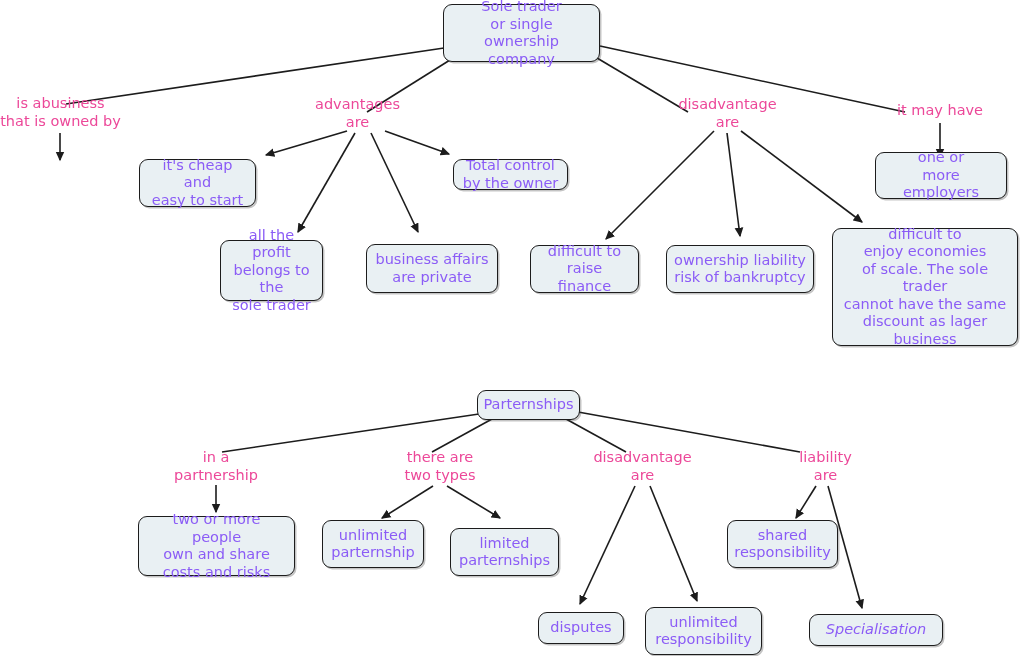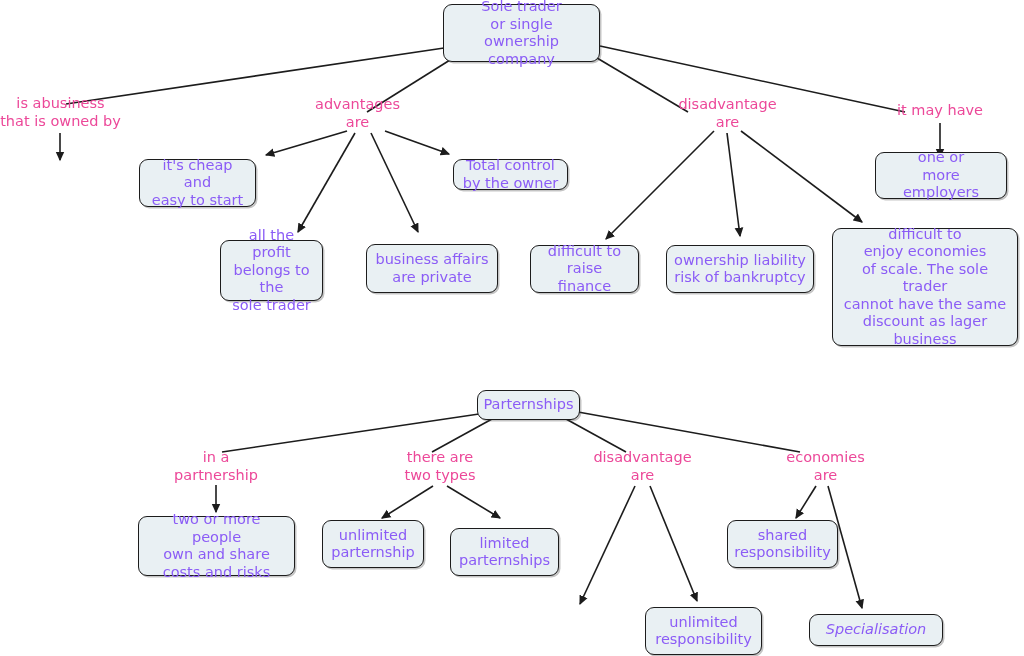--- a/index.html
+++ b/index.html
@@ -153,33 +153,34 @@
 
   <div class="linklabel" style="left:161px; top:449px; width:110px;">in a
 partnership</div>
 
   <div class="linklabel" style="left:385px; top:449px; width:110px;">there are
 two types</div>
 
   <div class="linklabel" style="left:586px; top:449px; width:113px;">disadvantage
 are</div>
 
-  <div class="linklabel" style="left:772px; top:449px; width:107px;">economies
+  <div class="linklabel" style="left:772px; top:449px; width:107px;">liability
 are</div>
 
   <div class="node" style="left:138px; top:516px; width:157px; height:60px;">two or more people
 own and share
 costs and risks</div>
 
   <div class="node" style="left:322px; top:520px; width:102px; height:48px;">unlimited
 parternship</div>
 
   <div class="node" style="left:450px; top:520px; width:109px; height:48px;margin-top:8px;">limited
 parternships</div>
 
+  <div class="node" style="left:538px; top:612px; width:86px; height:32px;">disputes</div>
 
   <div class="node" style="left:645px; top:607px; width:117px; height:48px;">unlimited
 responsibility</div>
 
   <div class="node" style="left:727px; top:520px; width:111px; height:48px;">shared
 responsibility</div>
 
   <div class="node" style="left:809px; top:614px; width:134px; height:32px;font-style:italic;">Specialisation</div>
 
 </div>

